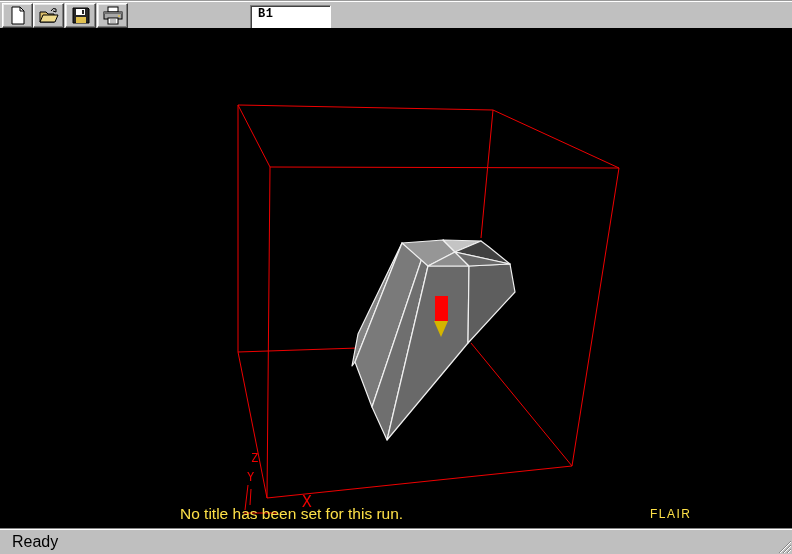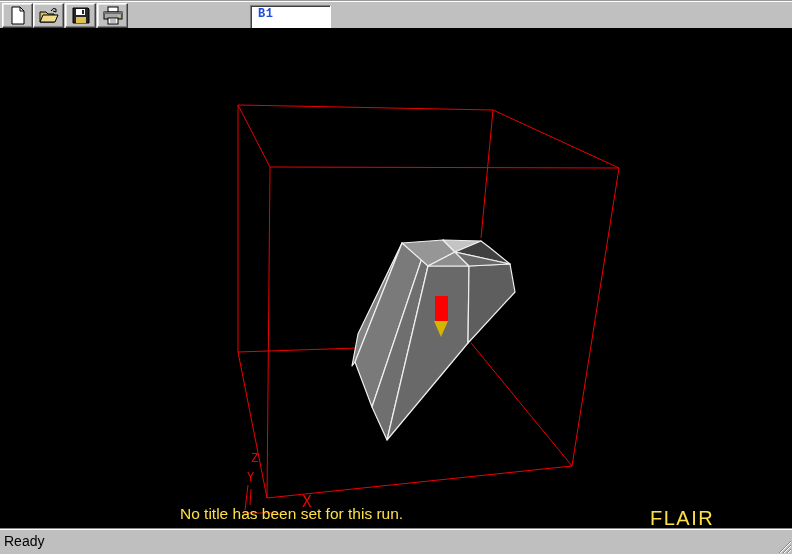--- a/index.html
+++ b/index.html
@@ -13,36 +13,36 @@
   .tb-btn{position:absolute;top:2px;width:31px;height:25px;background:#c0c0c0;
           border:1px solid;border-color:#ffffff #404040 #404040 #ffffff;
           box-shadow:inset -1px -1px 0 #808080, inset 1px 1px 0 #e8e8e8;
           box-sizing:border-box;display:flex;align-items:center;justify-content:center;
           padding:0;}
   .tb-field{position:absolute;top:4px;height:30px;background:#ffffff;
             border:1px solid;border-color:#808080 #ffffff #ffffff #808080;
             box-shadow:inset 1px 1px 0 #404040;
             box-sizing:border-box;
             font-family:"Liberation Mono",monospace;font-size:12px;font-weight:bold;
-            color:#1d4ed8;line-height:17px;padding-left:7px;letter-spacing:0.5px;}
+            color:#000000;line-height:17px;padding-left:7px;letter-spacing:0.5px;}
   #field-name{left:250px;width:81px;}
   #field-type{left:350px;width:154px;}
 
   
   #viewport{position:absolute;left:0;top:28px;width:792px;height:500px;background:#000;}
   #scene-svg{position:absolute;left:0;top:0;}
   .vp-text{position:absolute;color:#fde047;white-space:nowrap;}
   #run-title{left:180px;top:477px;font-size:15.5px;}
-  #brand{left:650px;top:479px;font-size:20px;letter-spacing:1.5px;}
+  #brand{left:650px;top:479px;font-size:12px;letter-spacing:1.5px;}
 
   
   #statusbar{position:absolute;left:0;top:528px;width:792px;height:26px;background:#bfbfbf;
              border-top:1px solid #868686;box-sizing:border-box;
              box-shadow:inset 0 1px 0 #ffffff;}
-  #status-text{position:absolute;left:4px;top:4px;font-size:14px;color:#000;}
+  #status-text{position:absolute;left:12px;top:4px;font-size:16px;color:#000;}
   #resize-grip{position:absolute;right:1px;bottom:1px;}
 </style>
 </head>
 <body>
 
 <div id="app">
 
   <div id="toolbar">
 
     <button class="tb-btn" style="left:2px">

